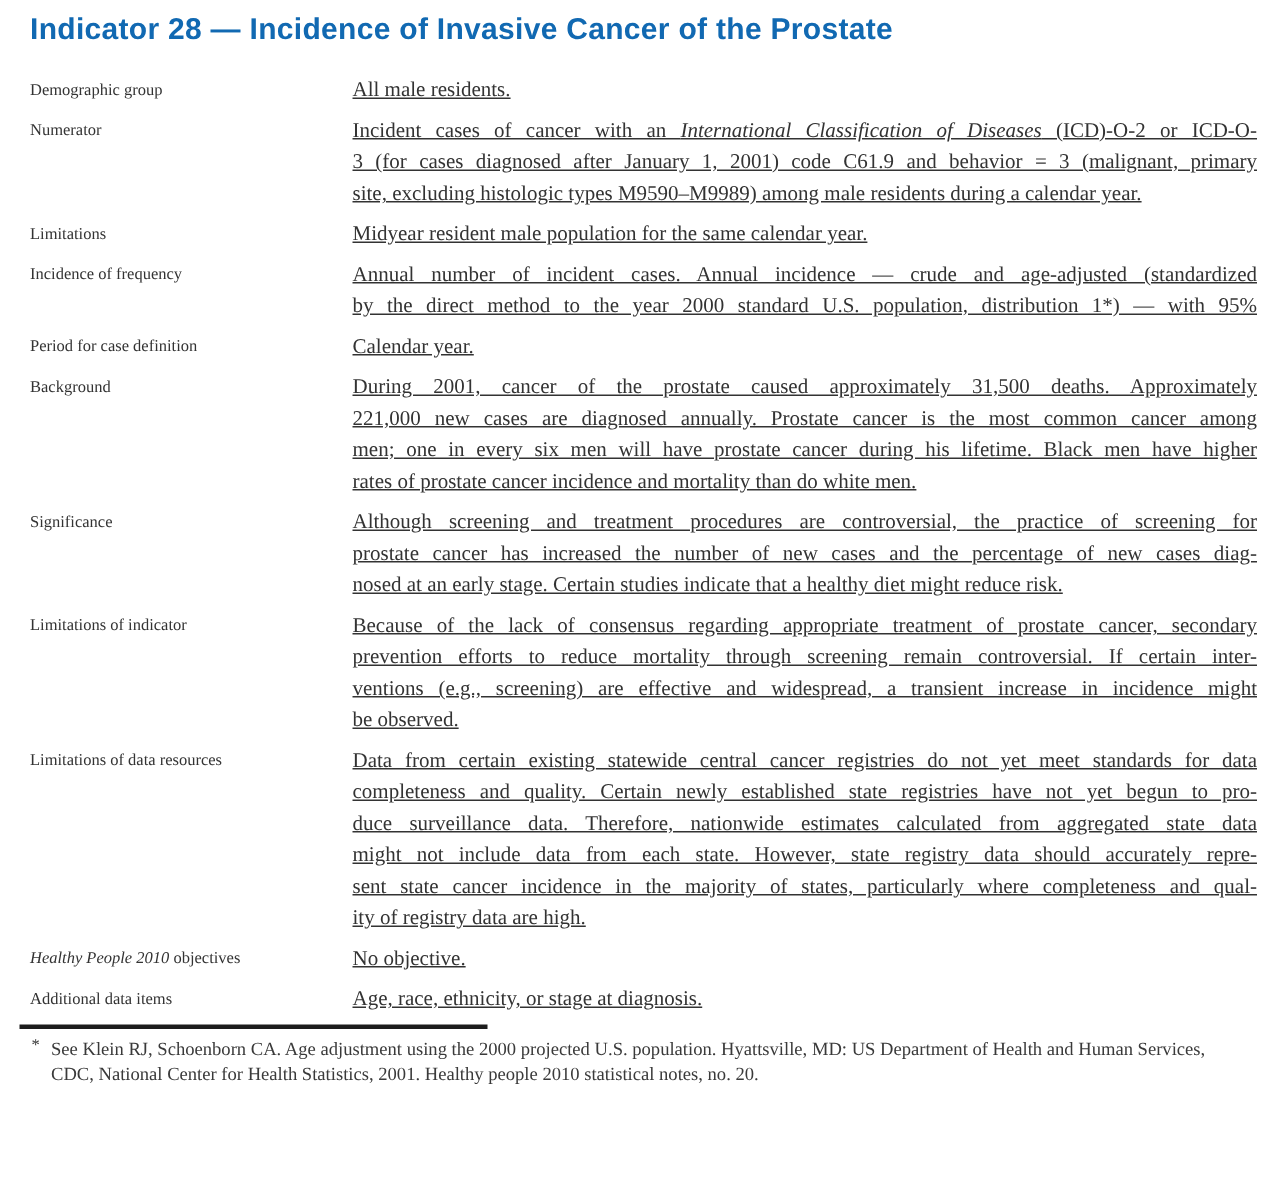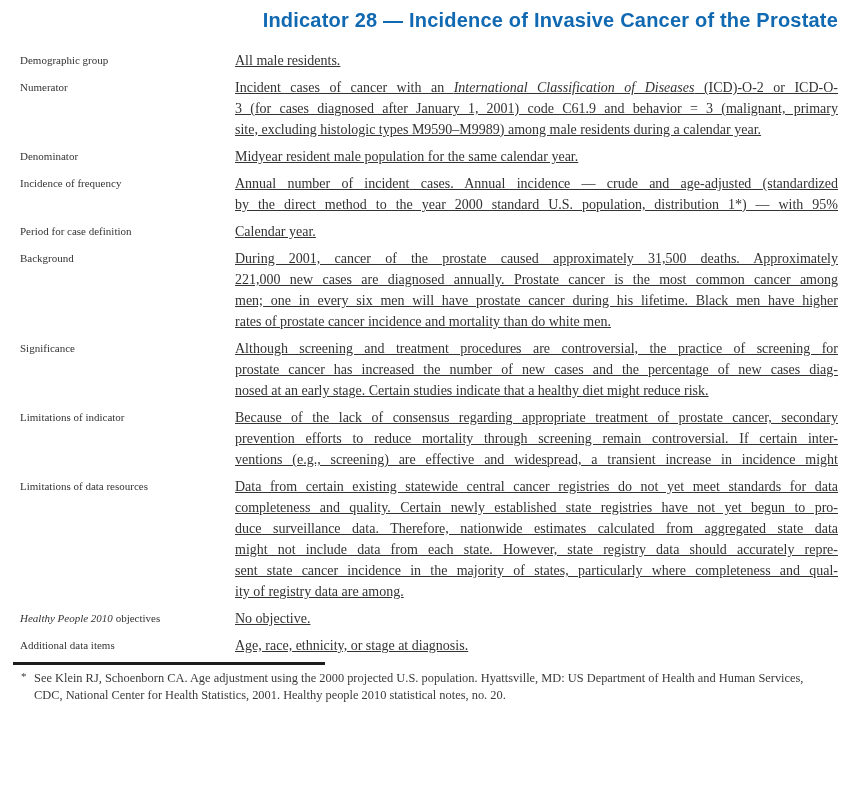--- a/index.html
+++ b/index.html
@@ -18,21 +18,21 @@
     box-sizing: border-box;
     width: 852px;
     height: 799px;
     padding: 8px 14px 0 20px;
   }
   .doc-title {
     font-family: "Liberation Sans", sans-serif;
     font-weight: bold;
     font-size: 20px;
     line-height: 25px;
-    text-align: right;
+    text-align: left;
     letter-spacing: 0.2px;
     margin: 0 0 17px 0;
   }
   .rows { }
   .row {
     display: flex;
     margin-bottom: 6px;
   }
   .label {
     flex: 0 0 215px;
@@ -89,21 +89,21 @@
       </div>
       <div class="row">
         <div class="label">Numerator</div>
         <div class="value">
           <div class="line">Incident cases of cancer with an <i>International Classification of Diseases</i> (ICD)-O-2 or ICD-O-</div>
           <div class="line">3 (for cases diagnosed after January 1, 2001) code C61.9 and behavior = 3 (malignant, primary</div>
           <div class="line last">site, excluding histologic types M9590–M9989) among male residents during a calendar year.</div>
         </div>
       </div>
       <div class="row">
-        <div class="label">Denominator</div>
+        <div class="label">Limitations</div>
         <div class="value">
           <div class="line last">Midyear resident male population for the same calendar year.</div>
         </div>
       </div>
       <div class="row">
         <div class="label">Incidence of frequency</div>
         <div class="value">
           <div class="line">Annual number of incident cases. Annual incidence — crude and age-adjusted (standardized</div>
           <div class="line">by the direct method to the year 2000 standard U.S. population, distribution 1*) — with 95%</div>
         </div>
@@ -130,31 +130,32 @@
           <div class="line">prostate cancer has increased the number of new cases and the percentage of new cases diag-</div>
           <div class="line last">nosed at an early stage. Certain studies indicate that a healthy diet might reduce risk.</div>
         </div>
       </div>
       <div class="row">
         <div class="label">Limitations of indicator</div>
         <div class="value">
           <div class="line">Because of the lack of consensus regarding appropriate treatment of prostate cancer, secondary</div>
           <div class="line">prevention efforts to reduce mortality through screening remain controversial. If certain inter-</div>
           <div class="line">ventions (e.g., screening) are effective and widespread, a transient increase in incidence might</div>
+          <div class="line last">be observed.</div>
         </div>
       </div>
       <div class="row">
         <div class="label">Limitations of data resources</div>
         <div class="value">
           <div class="line">Data from certain existing statewide central cancer registries do not yet meet standards for data</div>
           <div class="line">completeness and quality. Certain newly established state registries have not yet begun to pro-</div>
           <div class="line">duce surveillance data. Therefore, nationwide estimates calculated from aggregated state data</div>
           <div class="line">might not include data from each state. However, state registry data should accurately repre-</div>
           <div class="line">sent state cancer incidence in the majority of states, particularly where completeness and qual-</div>
-          <div class="line last">ity of registry data are among.</div>
+          <div class="line last">ity of registry data are high.</div>
         </div>
       </div>
       <div class="row">
         <div class="label"><i>Healthy People 2010</i> objectives</div>
         <div class="value">
           <div class="line last">No objective.</div>
         </div>
       </div>
       <div class="row">
         <div class="label">Additional data items</div>

